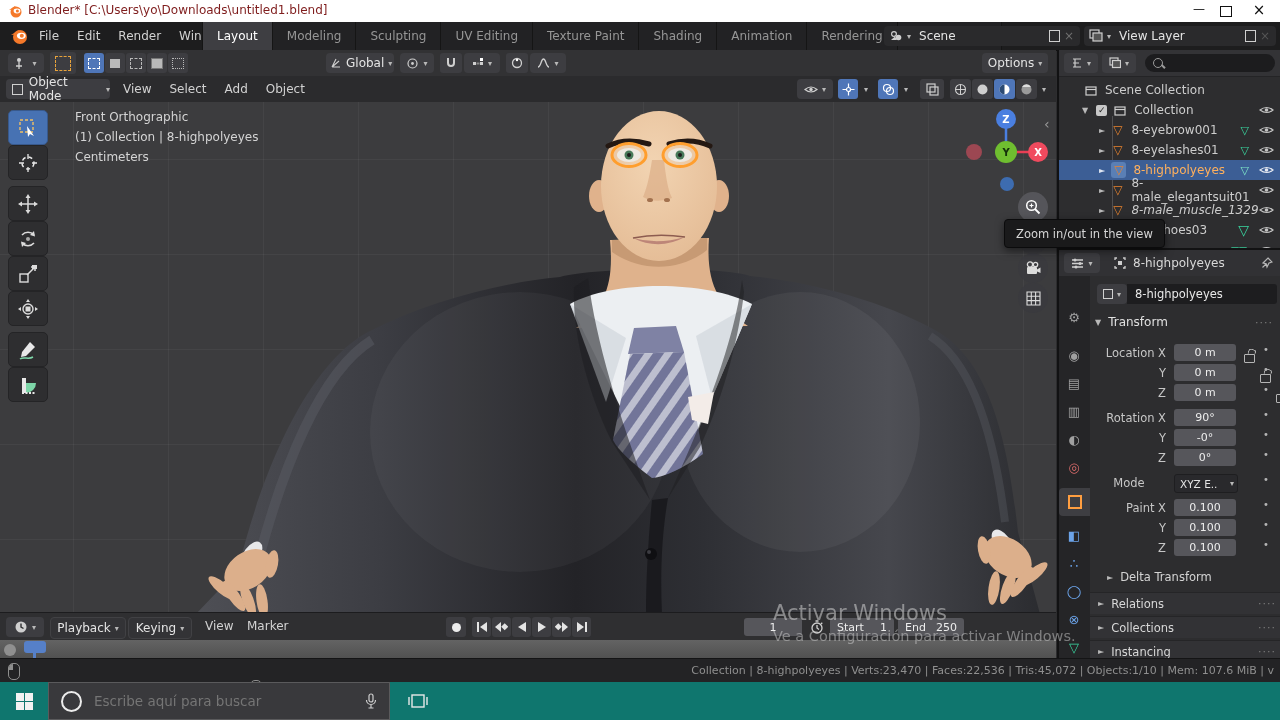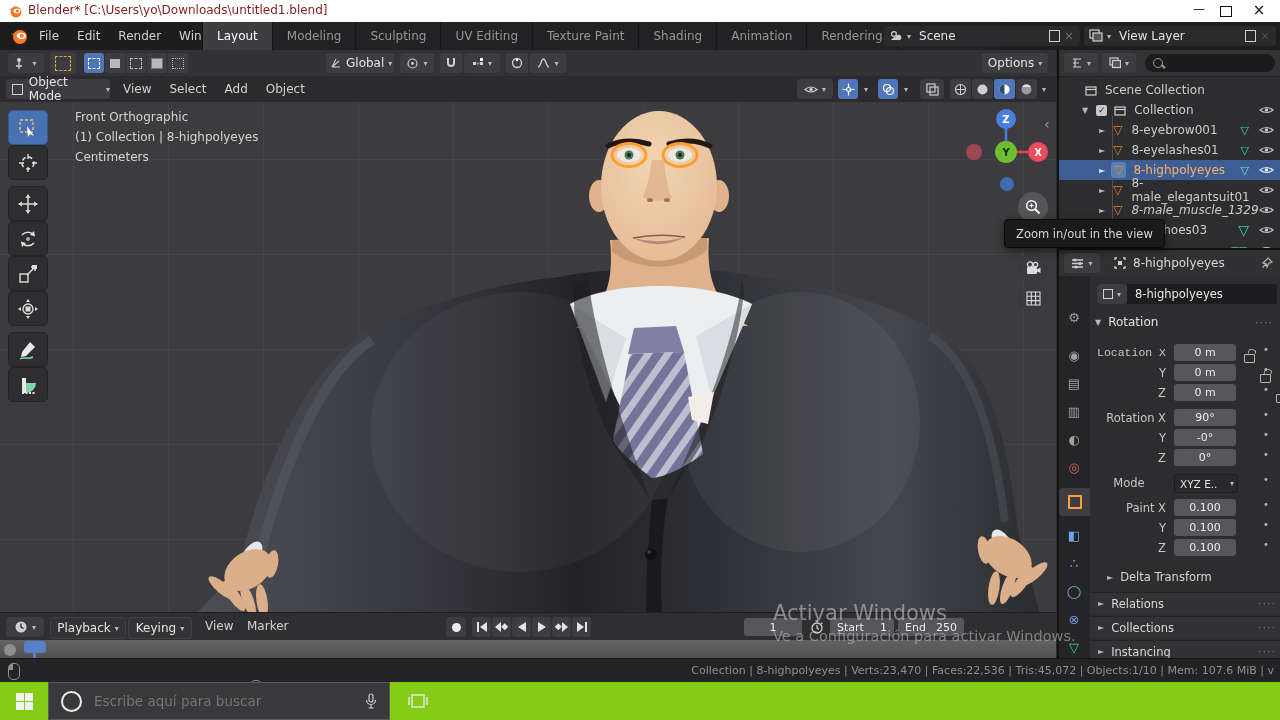--- a/index.html
+++ b/index.html
@@ -676,27 +676,27 @@
       <div class="widget" style="width:30px;height:20px;background:#3d3d41;justify-content:center;">
         <span style="width:8px;height:8px;border:1.4px solid #d0d0d0;"></span>
         <span class="cd">▾</span>
       </div>
       <div style="flex:1;height:20px;background:#1d1d1f;border-radius:0 3px 3px 0;color:#e8e8e8;font-size:11.5px;display:flex;align-items:center;padding-left:8px;">8-highpolyeyes</div>
     </div>
 
     
     <div class="abs flex" style="left:36px;top:62px;width:182px;height:20px;">
       <span class="tri">▼</span>
-      <span style="margin-left:7px;font-size:12px;color:#e0e0e0;">Rotation</span>
+      <span style="margin-left:7px;font-size:12px;color:#e0e0e0;">Transform</span>
       <span class="grip" style="margin-left:auto;margin-right:4px;">····</span>
     </div>
 
     
     
-    <div class="abs lbl" style="left:33px;top:96px;width:74px;text-align:right;font-family:Liberation Mono, monospace;">Location X</div>
+    <div class="abs lbl" style="left:33px;top:96px;width:74px;text-align:right;">Location X</div>
     <div class="abs field" style="left:115px;top:94px;width:62px;height:17px;">0 m</div>
     <span class="abs lock" style="left:185px;top:98px;"></span>
     <span class="abs dot" style="left:204px;top:94px;">•</span>
 
     <div class="abs lbl" style="left:33px;top:116px;width:74px;text-align:right;">Y</div>
     <div class="abs field" style="left:115px;top:114px;width:62px;height:17px;">0 m</div>
     <span class="abs lock" style="left:185px;top:118px;"></span>
     <span class="abs dot" style="left:204px;top:114px;">•</span>
 
     <div class="abs lbl" style="left:33px;top:136px;width:74px;text-align:right;">Z</div>
@@ -774,21 +774,21 @@
     </div>
     <div class="abs mouse" style="left:250px;top:4px;">
       <span style="left:3px;top:1px;width:3px;height:6px;border-radius:2px;"></span>
     </div>
     <div class="abs mouse" style="left:487px;top:4px;">
       <span style="left:5px;top:0;width:4px;height:6px;border-radius:0 4px 0 0;"></span>
     </div>
     <span class="abs" style="right:6px;top:5px;font-size:11px;color:#8f8f8f;white-space:nowrap;">Collection | 8-highpolyeyes | Verts:23,470 | Faces:22,536 | Tris:45,072 | Objects:1/10 | Mem: 107.6 MiB | v</span>
   </div>
 
-  <div class="abs" style="left:0;top:682px;width:1280px;height:38px;background:#84cc16;">
+  <div class="abs" style="left:0;top:682px;width:1280px;height:38px;background:#0f766e;">
     <div class="abs" style="left:0;top:0;width:48px;height:38px;display:flex;align-items:center;justify-content:center;">
       <svg width="17" height="17" viewBox="0 0 17 17">
         <rect x="0" y="0" width="8" height="8" fill="#f2f2f2"></rect>
           <rect x="9" y="0" width="8" height="8" fill="#f2f2f2"></rect>
         <rect x="0" y="9" width="8" height="8" fill="#f2f2f2"></rect>
           <rect x="9" y="9" width="8" height="8" fill="#f2f2f2"></rect>
       </svg>
     </div>
     <div class="abs flex" style="left:48px;top:0;width:342px;height:38px;background:#39393c;border:1px solid #5a5a5c;box-sizing:border-box;">
       <span style="width:17px;height:17px;border:2.5px solid #ececec;border-radius:50%;margin-left:12px;"></span>

